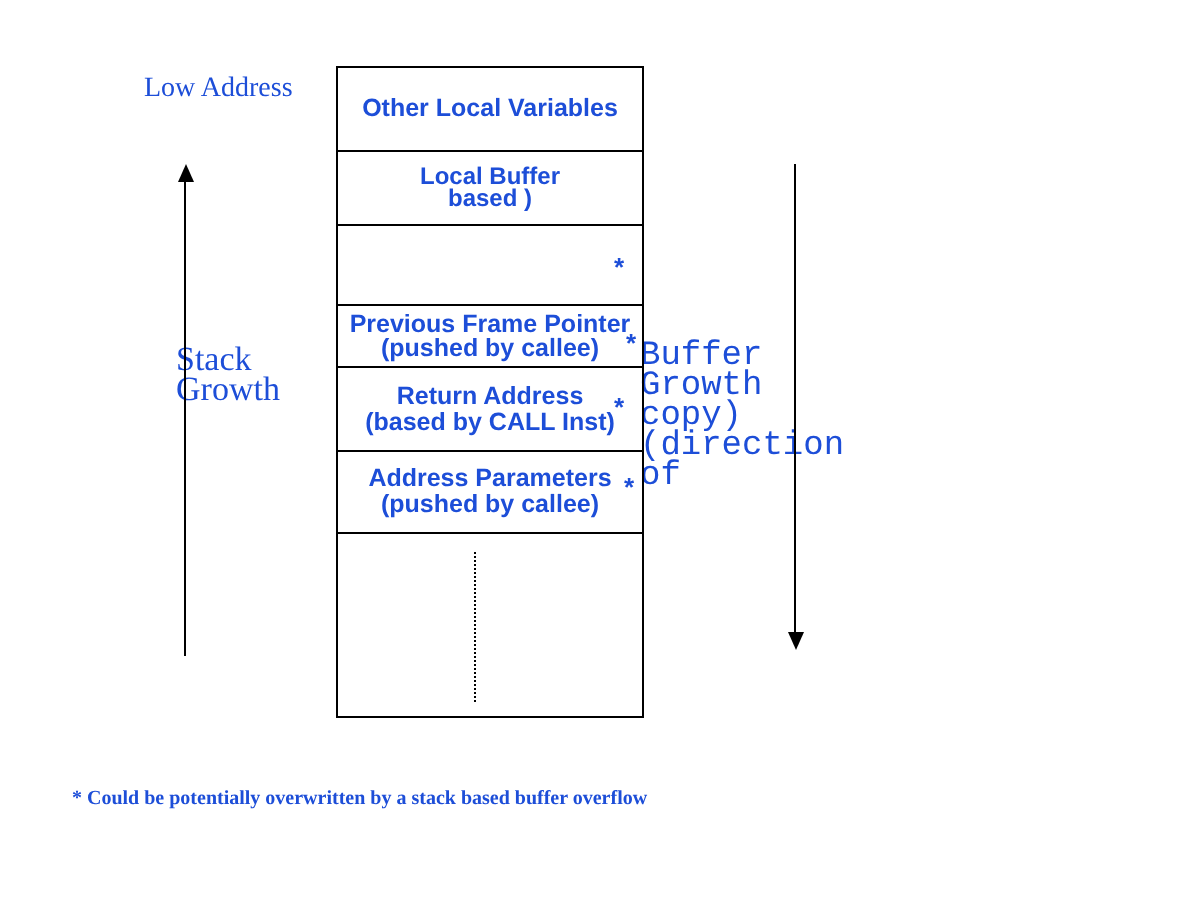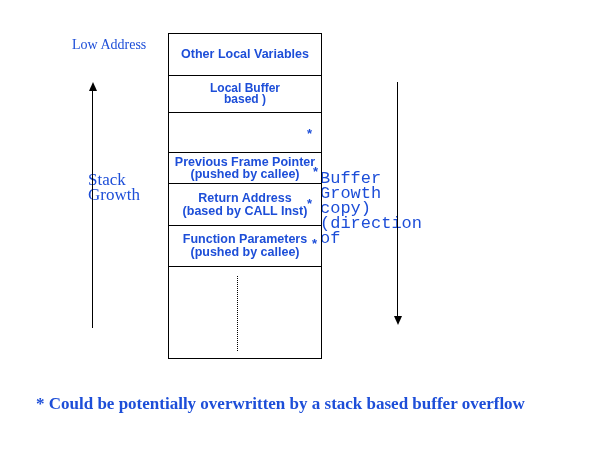--- a/index.html
+++ b/index.html
@@ -99,21 +99,21 @@
     left: 68px; top: 9px;
     width: 0; height: 75px;
     border-left: 1px dotted #000;
   }
   
   #footnote {
     position: absolute;
     left: 36px; top: 394px;
     font-family: "Liberation Serif", serif;
     font-weight: bold;
-    font-size: 17px;
+    font-size: 10px;
     white-space: nowrap;
   }
 </style>
 </head>
 <body>
 
 <div class="canvas">
 
   <div class="side-label" id="low-address">Low Address</div>
 
@@ -156,21 +156,21 @@
       <span class="marker">*</span>
     </div>
 
     <div class="row" id="row-5">
       <div>Return Address</div>
       <div>(based by CALL Inst)</div>
       <span class="marker">*</span>
     </div>
 
     <div class="row" id="row-6">
-      <div>Function Parameters</div>
+      <div>Address Parameters</div>
       <div>(pushed by callee)</div>
       <span class="marker">*</span>
     </div>
 
     <div class="row" id="row-7">
       <div id="ellipsis-line"></div>
     </div>
 
   </div>
 

